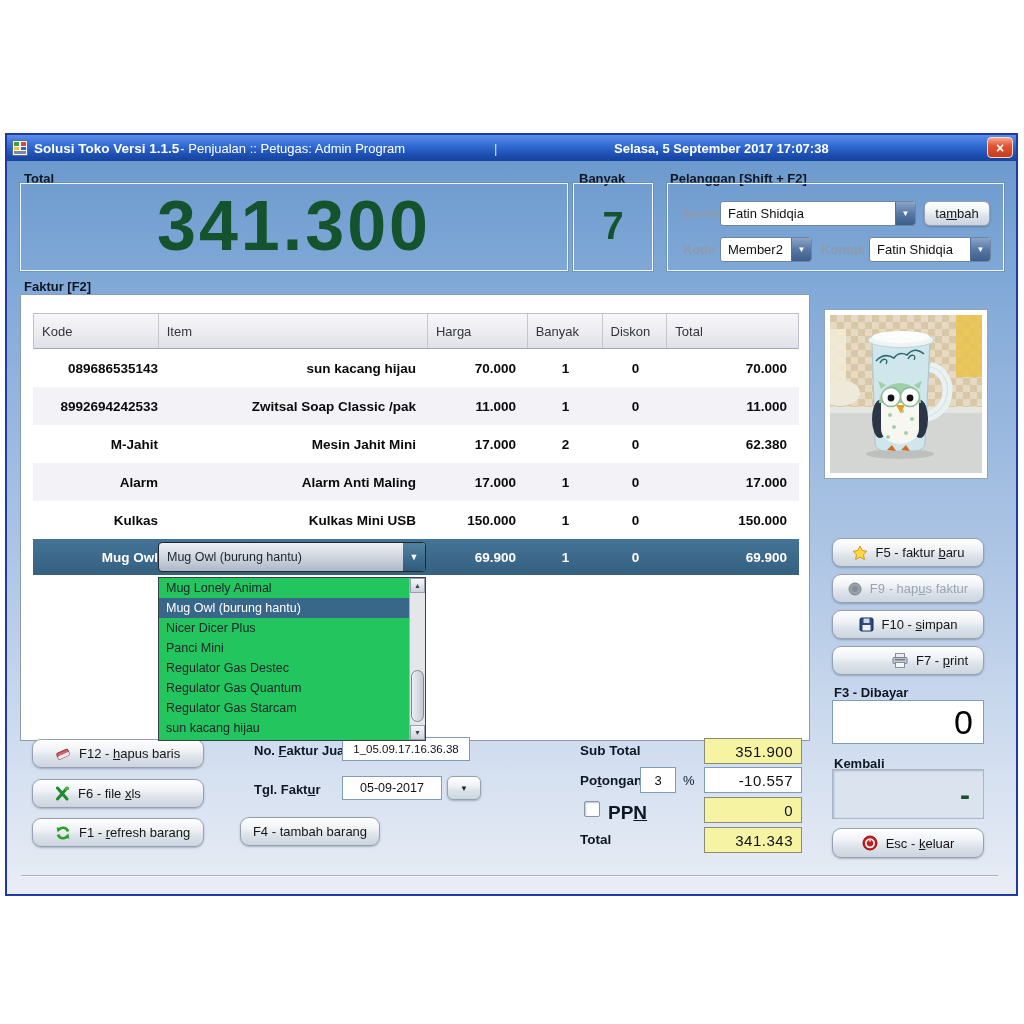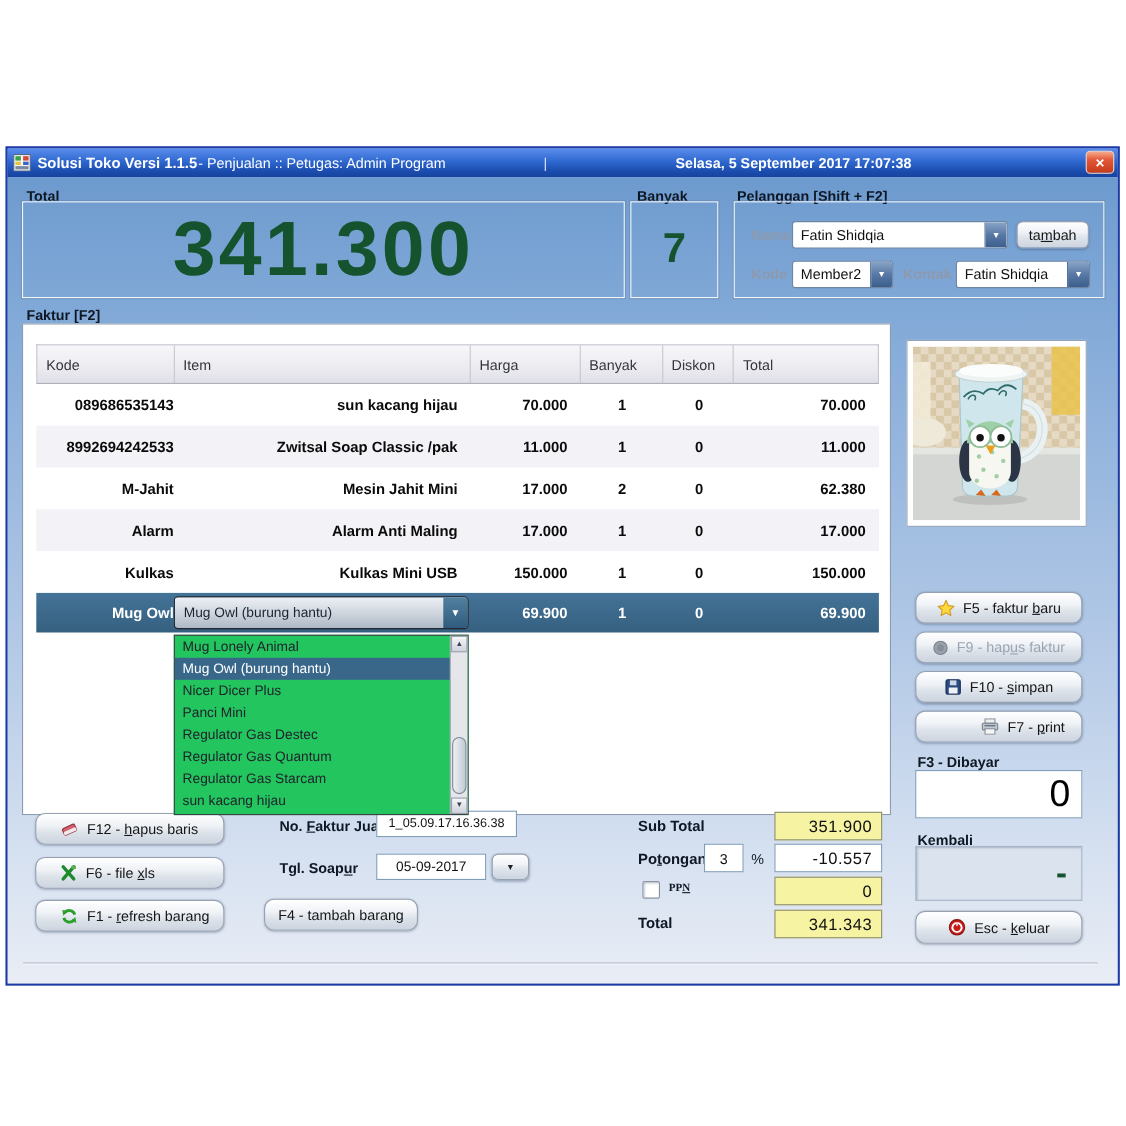--- a/index.html
+++ b/index.html
@@ -383,40 +383,40 @@
             <path d="M3 9.5 A5.3 5.3 0 0 0 12.4 11" fill="none" stroke="#2aa02a" stroke-width="2.6"></path>
             <polygon points="14.4,13.8 9.6,12.6 13.4,8.6" fill="#2aa02a"></polygon>
           </svg>
         </span>
     <span><span>F1 - </span><span class="hk">r</span><span>efresh barang</span></span>
   </div>
 
   <span class="glbl" style="left:247px; top:608px;"><span>No. </span><span class="hk">F</span><span>aktur Jual</span></span>
   <div class="field" style="left:335px; top:602px; width:128px; height:24px; justify-content:center; font-size:11.5px;">1_05.09.17.16.36.38</div>
 
-  <span class="glbl" style="left:247px; top:647px;"><span>Tgl. Soap</span><span class="hk">u</span><span>r</span></span>
+  <span class="glbl" style="left:247px; top:647px;"><span>Tgl. Fakt</span><span class="hk">u</span><span>r</span></span>
   <div class="field" style="left:335px; top:641px; width:100px; height:24px; justify-content:center; font-size:12.5px;">05-09-2017</div>
   <div class="btn" style="left:440px; top:641px; width:34px; height:24px; border-radius:6px; font-size:8px; color:#222;">
         <span>▼</span>
       </div>
 
   <div class="btn" style="left:233px; top:682px; width:140px; height:29px;">
     <span><span>F4 - tambah baran</span><span class="hk">g</span><span></span></span>
   </div>
 
   <span class="glbl" style="left:573px; top:608px; font-size:13.5px;">Sub Total</span>
   <div class="vbox" style="left:697px; top:603px; width:98px; height:26px;">351.900</div>
 
   <span class="glbl" style="left:573px; top:638px; font-size:13.5px;"><span>Po</span><span class="hk">t</span><span>ongan</span></span>
   <div class="field" style="left:633px; top:632px; width:36px; height:26px; justify-content:center; font-size:13px;">3</div>
   <span class="glbl" style="left:676px; top:638px; font-weight:normal;">%</span>
   <div class="wbox" style="left:697px; top:632px; width:98px; height:26px;">-10.557</div>
 
   <div class="checkbox" style="left:577px; top:666px;"></div>
-  <span class="glbl" style="left:601px; top:667px; font-size:10px;font-family:Liberation Serif, serif;"><span>PP</span><span class="hk">N</span><span></span></span>
+  <span class="glbl" style="left:601px; top:667px; font-size:19px;"><span>PP</span><span class="hk">N</span><span></span></span>
   <div class="vbox" style="left:697px; top:662px; width:98px; height:26px;">0</div>
 
   <span class="glbl" style="left:573px; top:697px; font-size:13.5px;">Total</span>
   <div class="vbox" style="left:697px; top:692px; width:98px; height:26px;">341.343</div>
 
   <div class="etline"></div>
  </div>
 </div>
 
 </body></html>

